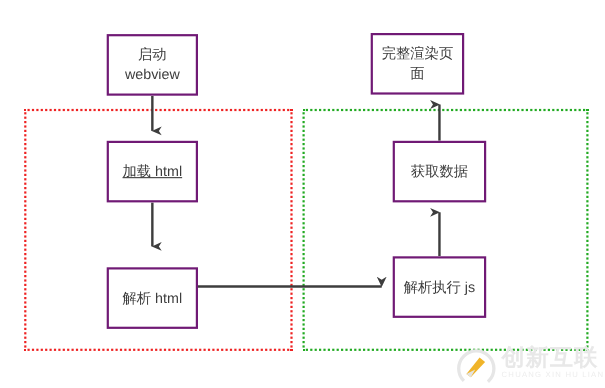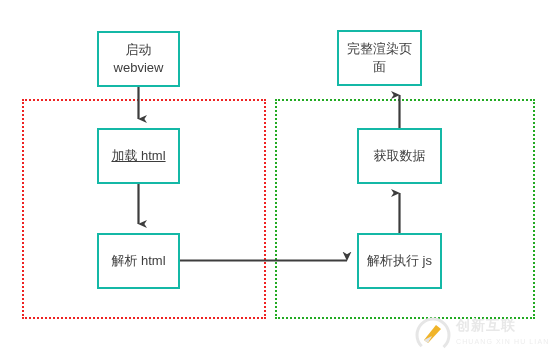--- a/index.html
+++ b/index.html
@@ -38,40 +38,40 @@
     top: 99px;
     width: 260px;
     height: 220px;
     border: 2px dotted #22aa22;
   }
 
   
   .node {
     position: absolute;
     box-sizing: border-box;
-    border: 2px solid #14b8a6;
+    border: 2px solid #701a75;
     background: #ffffff;
     display: flex;
     align-items: center;
     justify-content: center;
     text-align: center;
     color: #3d3d3d;
     font-size: 13px;
     line-height: 18px;
     z-index: 3;
   }
   .node .label {
     display: block;
     padding: 0 6px;
     white-space: pre-line;
   }
 
   #node-start    { left: 97px;  top: 31px;  width: 83px; height: 56px; }
   #node-load     { left: 97px;  top: 128px; width: 83px; height: 56px; text-decoration: underline; }
-  #node-parse    { left: 97px;  top: 233px; width: 83px; height: 56px; }
+  #node-parse    { left: 97px;  top: 243px; width: 83px; height: 56px; }
   #node-render   { left: 337px; top: 30px;  width: 85px; height: 56px; }
   #node-fetch    { left: 357px; top: 128px; width: 85px; height: 56px; }
   #node-execjs   { left: 357px; top: 233px; width: 85px; height: 56px; }
 
   
   .edge {
     position: absolute;
     z-index: 2;
     overflow: visible;
   }
@@ -95,21 +95,21 @@
     height: 38px;
   }
   #watermark .wm-text {
     position: absolute;
     left: 42px;
     top: -2px;
     width: 94px;
   }
   #watermark .wm-cn {
     display: block;
-    font-size: 14px;
+    font-size: 21px;
     line-height: 23px;
     letter-spacing: 1px;
     font-weight: bold;
     color: #e8e8e8;
     white-space: nowrap;
   }
   #watermark .wm-en {
     display: block;
     font-size: 7px;
     line-height: 9px;

